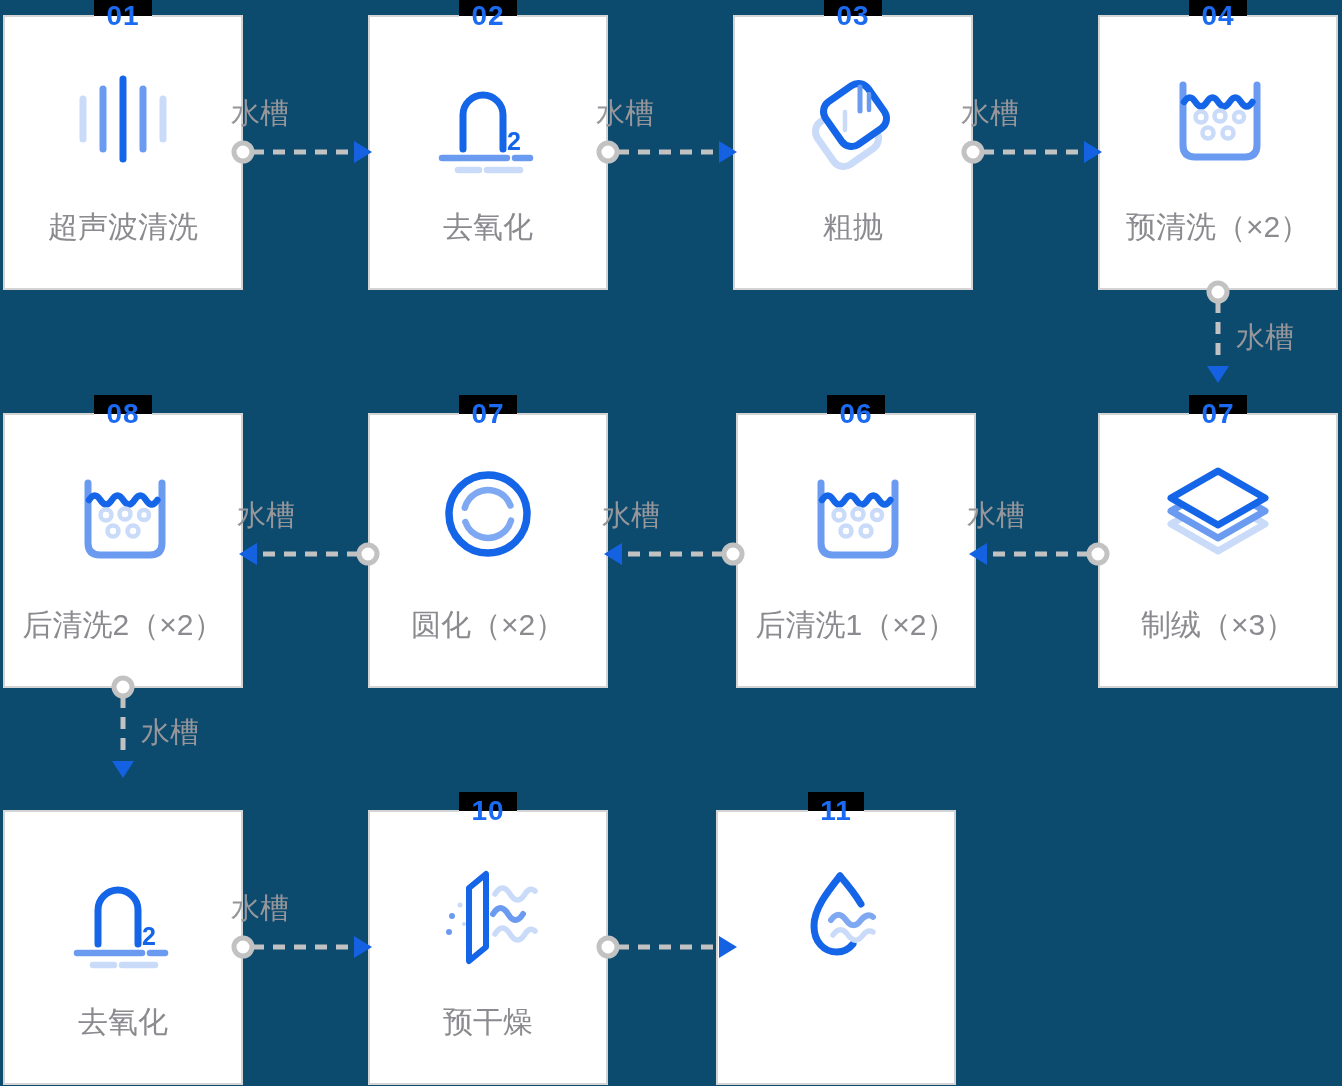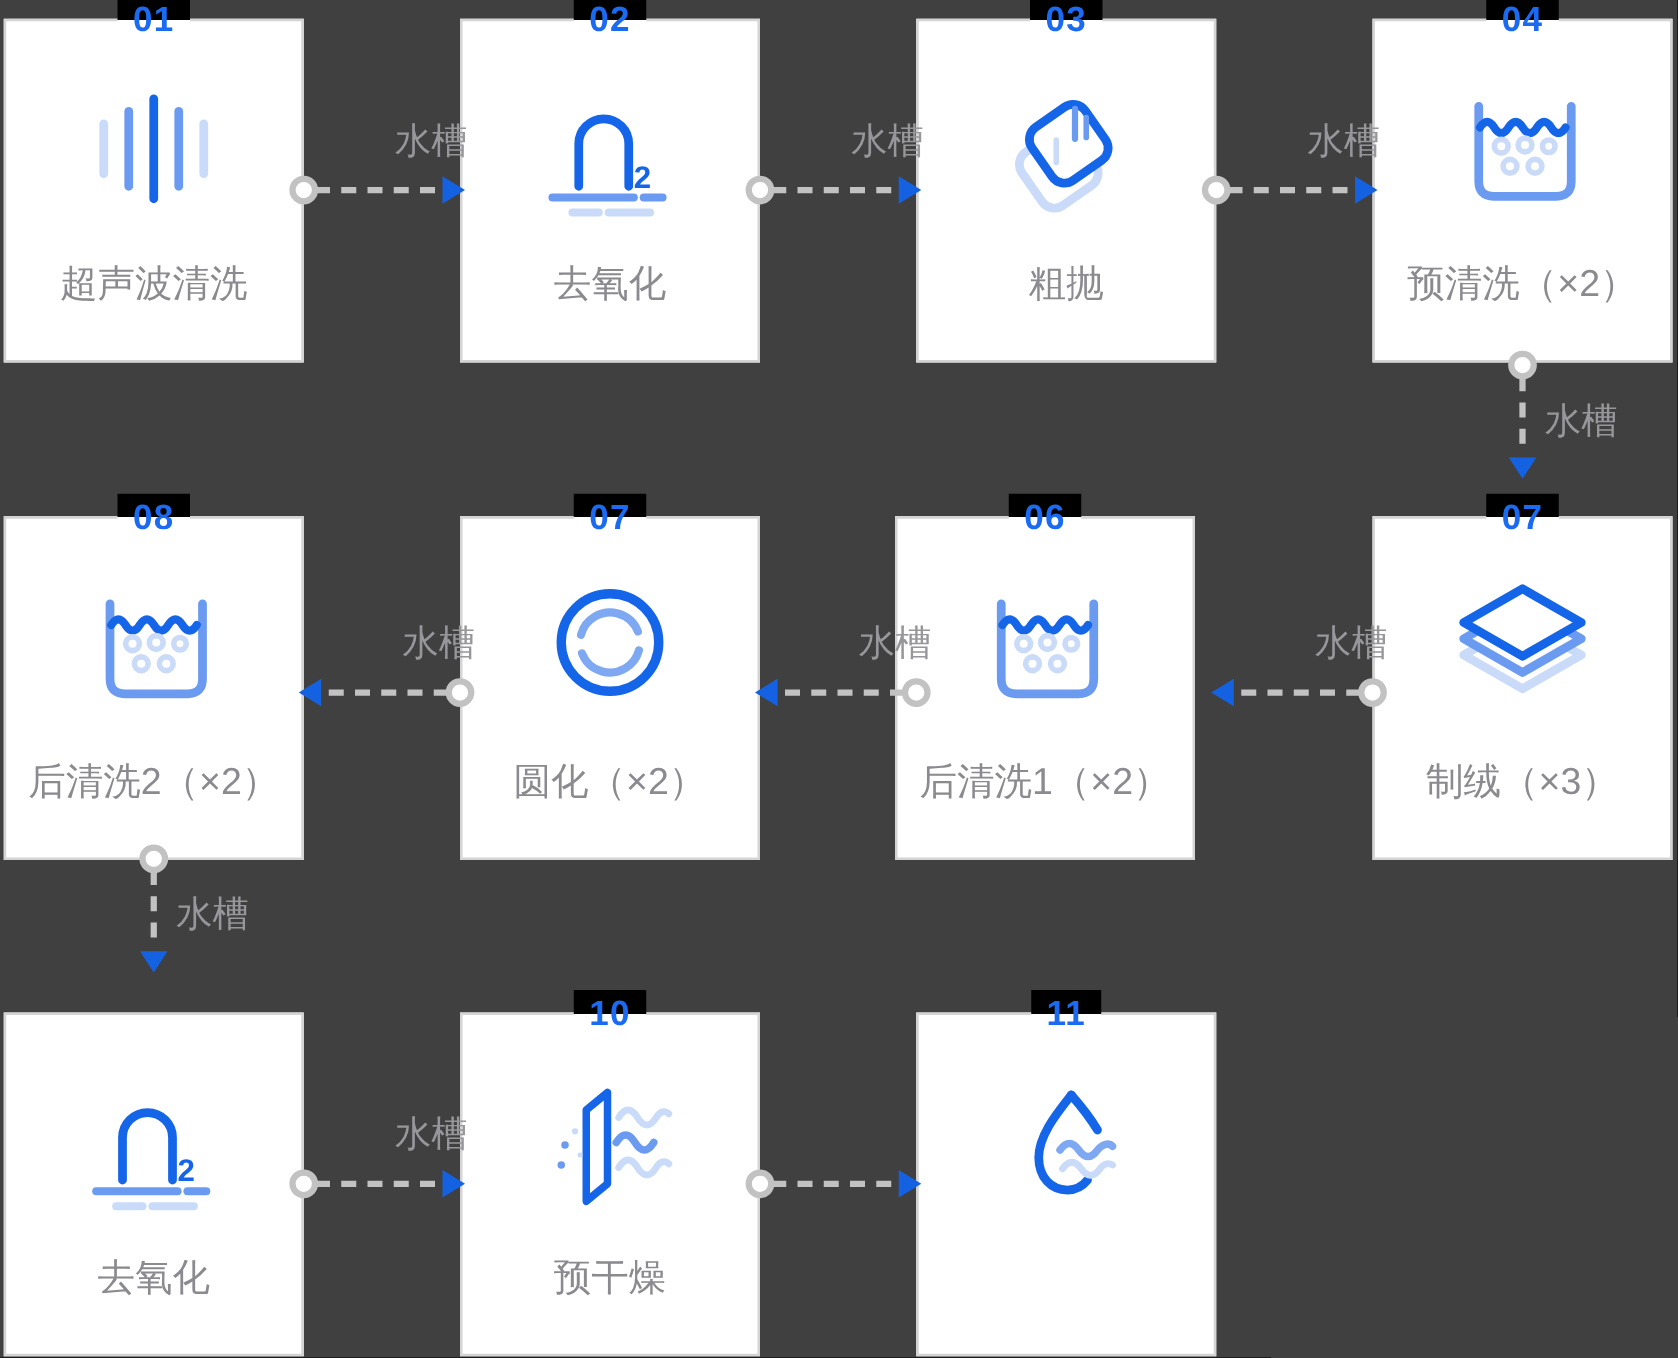--- a/index.html
+++ b/index.html
@@ -1,17 +1,17 @@
 <!DOCTYPE html>
 <html><head>
 <meta charset="utf-8">
 <style>
   html,body{margin:0;padding:0;background:#000;}
   #canvas{
-    position:relative;width:1342px;height:1086px;background:#404040;overflow:hidden;
+    position:relative;width:1342px;height:1086px;background:#0c4a6e;overflow:hidden;
     font-family:"Liberation Sans","DejaVu Sans",sans-serif;
   }
   .card{
     position:absolute;width:240px;height:275px;background:#fff;
     border:2px solid #d4d4d4;box-sizing:border-box;
   }
   .num{position:absolute;top:-20px;left:0;right:0;text-align:center;}
   .num span{
     display:inline-block;height:38px;line-height:38px;padding:0 12px;
     font-size:28px;font-weight:600;letter-spacing:1px;color:#1b6af2;
@@ -19,21 +19,21 @@
   }
   .icon{position:absolute;left:53px;top:40px;width:130px;height:130px;}
   .icon svg{display:block;}
   .card-label{
     position:absolute;left:-12px;right:-12px;top:190px;text-align:center;
     font-size:30px;color:#8a8a8f;white-space:nowrap;
   }
   .conn{position:absolute;}
   .conn-label{
     height:36px;line-height:34px;font-size:29px;color:#96969b;
-    text-align:right;white-space:nowrap;
+    text-align:left;white-space:nowrap;
   }
   .vconn .conn-label{position:absolute;left:30px;top:40px;height:auto;}
   .conn svg{display:block;}
   .st-dark{stroke:#1565e9}.st-mid{stroke:#6b9bf1}.st-midl{stroke:#7ea9f2}.st-light{stroke:#c9dbf8}.fl-mid{fill:#6b9bf1}.fl-light{fill:#c9dbf8}
   .nofill{fill:none}
 </style>
 </head>
 <body>
 
 <div id="canvas">
@@ -106,21 +106,21 @@
     <div class="icon">
       <svg viewBox="0 0 130 130" width="130" height="130" stroke-linejoin="round">
         <polygon points="65,16 112,43 65,70 18,43" transform="translate(0 26)" class="st-light nofill" stroke-width="7"></polygon>
         <polygon points="65,16 112,43 65,70 18,43" transform="translate(0 13)" class="st-mid" fill="#fff" stroke-width="7"></polygon>
         <polygon points="65,16 112,43 65,70 18,43" class="st-dark" fill="#fff" stroke-width="7"></polygon>
       </svg>
     </div>
     <div class="card-label">制绒（×3）</div>
   </div>
 
-  <div class="card" style="left:716px;top:413px">
+  <div class="card" style="left:736px;top:413px">
     <div class="num"><span>06</span></div>
     <div class="icon">
       <svg viewBox="0 0 130 130" width="130" height="130">
         <path d="M30 28 V88 Q30 100 42 100 H92 Q104 100 104 88 V28" class="st-mid nofill" stroke-width="7" stroke-linecap="round"></path>
         <path d="M31 45 q5.7 -9 11.4 0 t11.4 0 t11.4 0 t11.4 0 t11.4 0 t11.4 0" class="st-dark nofill" stroke-width="6.5" stroke-linecap="round"></path>
         <circle cx="48" cy="60" r="5.5" class="st-light nofill" stroke-width="4.5"></circle>
         <circle cx="67" cy="59" r="5.5" class="st-light nofill" stroke-width="4.5"></circle>
         <circle cx="86" cy="60" r="5" class="st-light nofill" stroke-width="4.5"></circle>
         <circle cx="55" cy="76" r="5.5" class="st-light nofill" stroke-width="4.5"></circle>
         <circle cx="75" cy="76" r="5.5" class="st-light nofill" stroke-width="4.5"></circle>
@@ -180,21 +180,21 @@
         <circle cx="26" cy="80" r="3" class="fl-mid"></circle>
         <circle cx="41" cy="72" r="2" class="fl-light"></circle>
         <path d="M72 42 c5 -8 10 -8 15 0 c5 8 10 8 15 0 c3 -5 7 -6 10 -3" class="st-light nofill" stroke-width="5.5" stroke-linecap="round"></path>
         <path d="M70 62 c5 -8 10 -8 15 0 c5 8 10 8 15 0" class="st-mid nofill" stroke-width="6" stroke-linecap="round"></path>
         <path d="M72 82 c5 -8 10 -8 15 0 c5 8 10 8 15 0 c3 -5 7 -6 10 -3" class="st-light nofill" stroke-width="5.5" stroke-linecap="round"></path>
       </svg>
     </div>
     <div class="card-label">预干燥</div>
   </div>
 
-  <div class="card" style="left:733px;top:810px">
+  <div class="card" style="left:716px;top:810px">
     <div class="num"><span>11</span></div>
     <div class="icon">
       <svg viewBox="0 0 130 130" width="130" height="130">
         <path d="M69 24 C58 38 43 56 43 74 C43 90 53 100 66 100 C73 100 78 97 82 92" class="st-dark nofill" stroke-width="7" stroke-linecap="round"></path>
         <path d="M69 24 C76 32 84 42 90 52" class="st-dark nofill" stroke-width="7" stroke-linecap="round"></path>
         <path d="M60 68 c5 -7 10 -7 15 0 c5 7 10 7 15 0 c4 -5 9 -6 12 -3" class="st-midl nofill" stroke-width="6" stroke-linecap="round"></path>
         <path d="M62 83 c5 -7 10 -7 15 0 c5 7 10 7 15 0 c3 -4 7 -5 10 -3" class="st-light nofill" stroke-width="5.5" stroke-linecap="round"></path>
       </svg>
     </div>
   </div>

